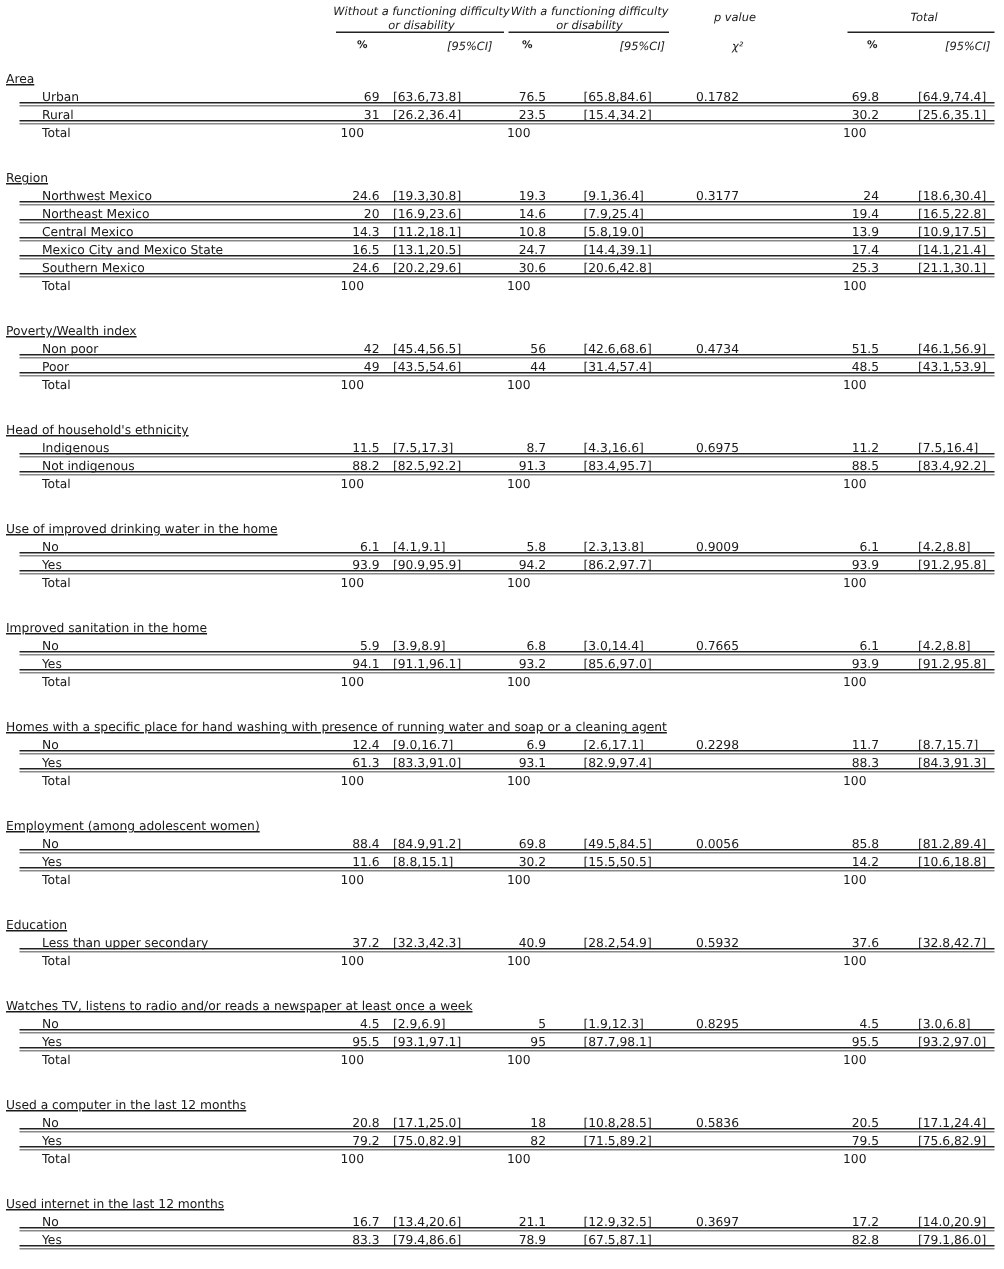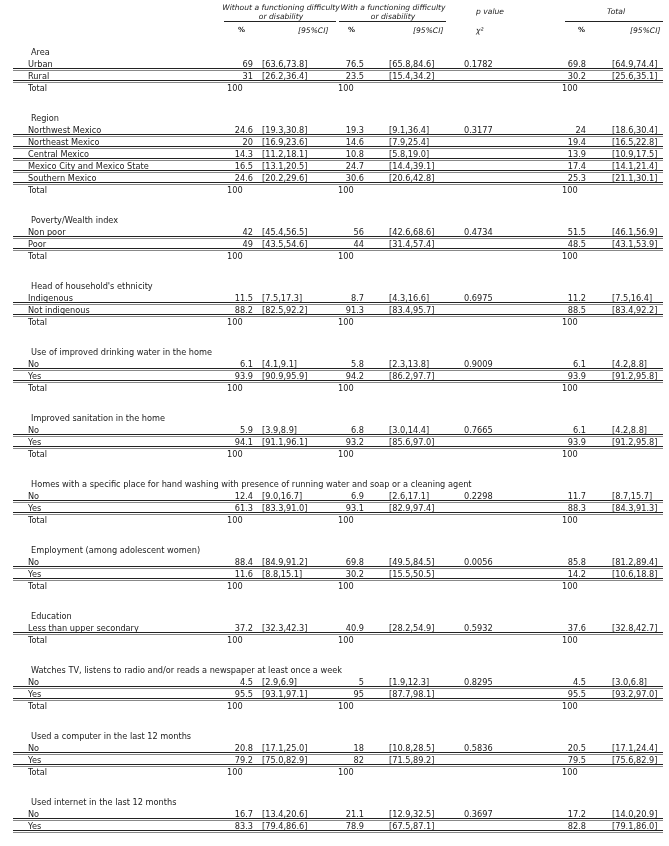--- a/index.html
+++ b/index.html
@@ -20,26 +20,26 @@
   .hdr .grp-total { left: 568px; width: 96px; top: 7px; }
   .hdr .rule { position: absolute; top: 21px; height: 0; border-top: 1.6px solid #222; }
   .hdr .rule-without { left: 224px; width: 112px; }
   .hdr .rule-with { left: 339px; width: 107px; }
   .hdr .rule-total { left: 565px; width: 98px; }
   .hdr .sub { position: absolute; top: 26px; font-size: 7.6px; }
   .hdr .sub.pct { font-style: normal; font-weight: bold; font-size: 7px; }
   .hdr .sub.ci { font-style: italic; }
   .s-pct1 { left: 238px; } .s-ci1 { left: 298px; }
   .s-pct2 { left: 348px; } .s-ci2 { left: 413px; }
-  .s-chi { left: 476px; font-style: italic; }
+  .s-chi { left: 488px; font-style: italic; }
   .s-pct3 { left: 578px; } .s-ci3 { left: 630px; }
 
   
   .section { position: relative; margin-bottom: 18px; }
-  .sec-title { height: 12px; line-height: 12px; padding-left: 31px; white-space: nowrap; }
+  .sec-title { height: 12px; line-height: 12px; padding-left: 4px; white-space: nowrap; text-decoration: underline; }
   .row { position: relative; height: 12px; line-height: 12px; text-decoration: underline; }
   .row.sep::after {
     content: ""; position: absolute; left: 13px; width: 650px; bottom: -1px;
     border-top: 1.6px solid #222; border-bottom: 0.6px solid #888; height: 0.6px;
   }
   .row .lbl { position: absolute; left: 28px; white-space: nowrap; }
   .row .c { position: absolute; white-space: nowrap; }
   .c.p1 { right: calc(669px - 253px); text-align: center; }
   .c.ci1 { left: 262px; }
   .c.p2 { right: calc(669px - 364px); text-align: left; }

